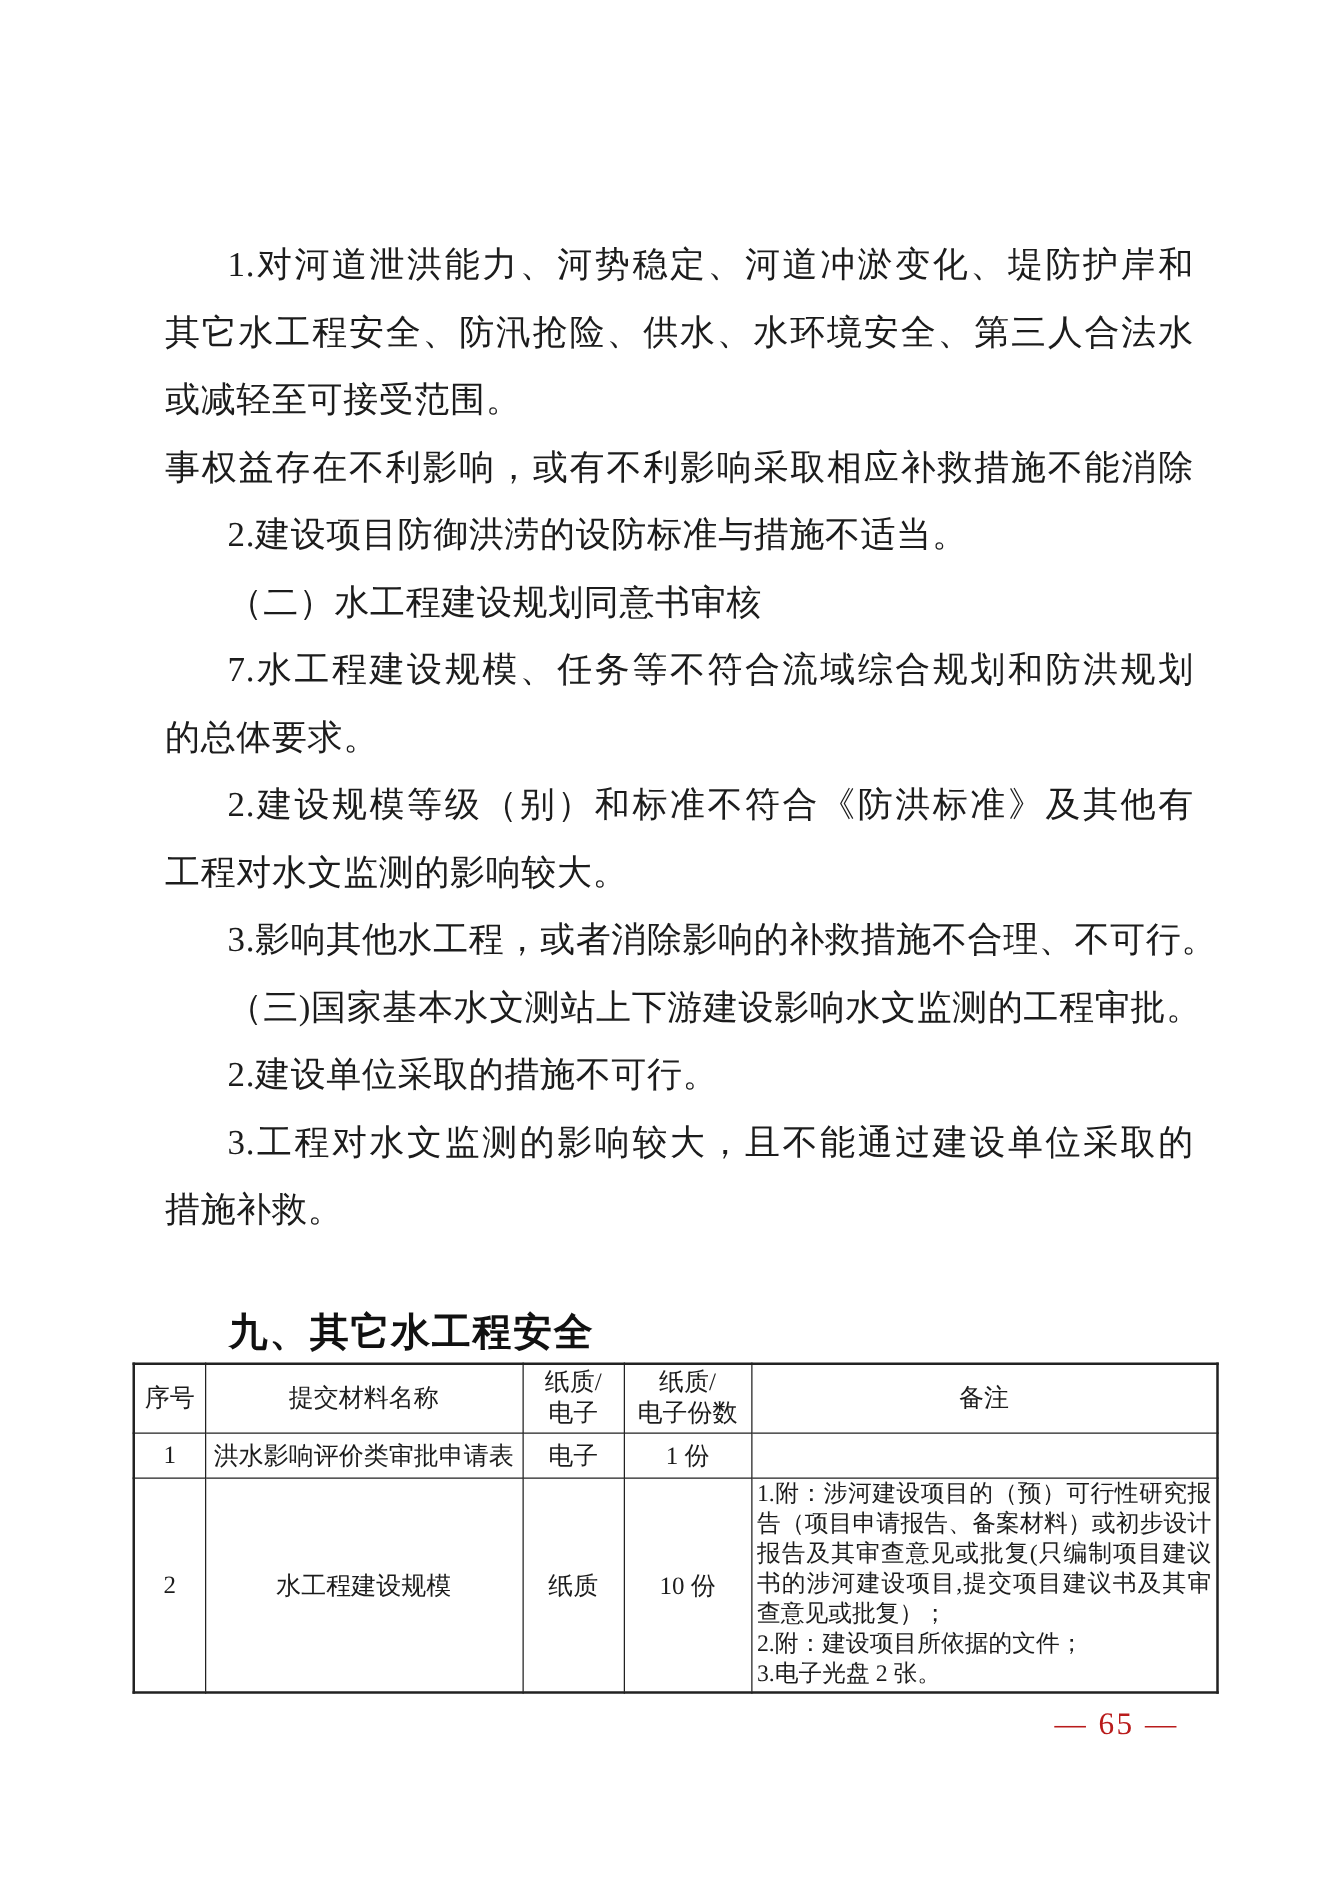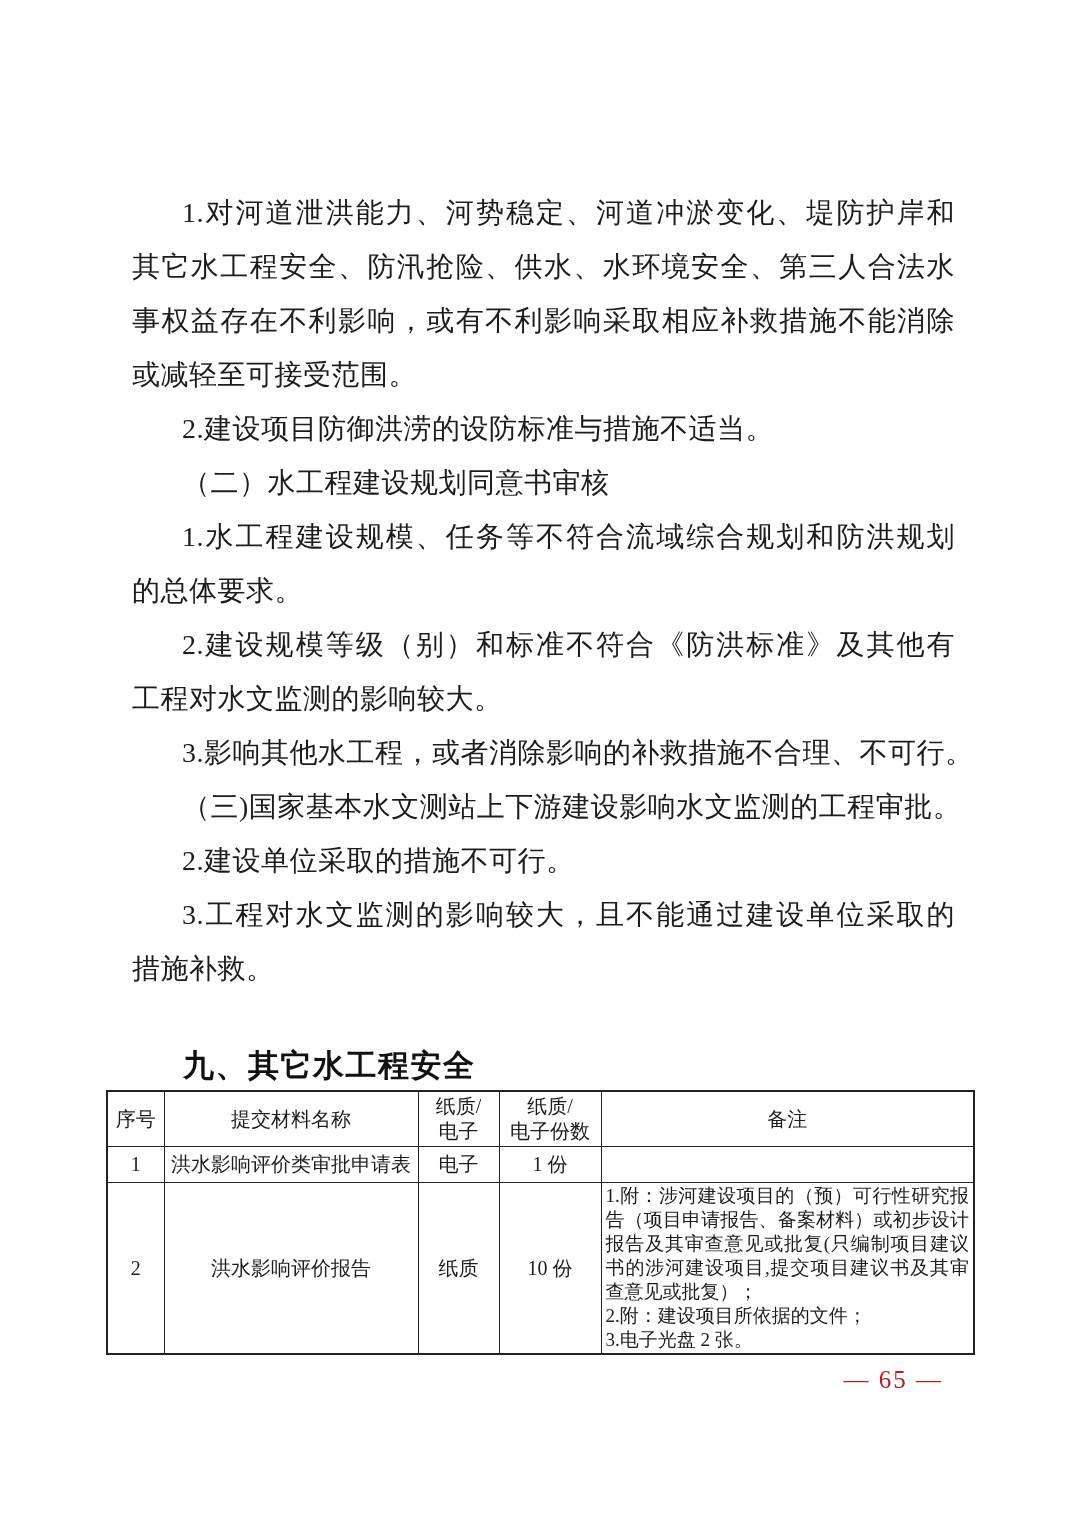--- a/index.html
+++ b/index.html
@@ -99,31 +99,31 @@
 </style>
 </head>
 <body>
 
 <div class="page">
 
   <div class="textblock">
     <div>
       <div class="ln indent fill">1.对河道泄洪能力、河势稳定、河道冲淤变化、堤防护岸和</div>
       <div class="ln fill">其它水工程安全、防汛抢险、供水、水环境安全、第三人合法水</div>
+      <div class="ln last">或减轻至可接受范围。</div>
       <div class="ln fill">事权益存在不利影响，或有不利影响采取相应补救措施不能消除</div>
-      <div class="ln last">或减轻至可接受范围。</div>
     </div>
     <div>
       <div class="ln indent last">2.建设项目防御洪涝的设防标准与措施不适当。</div>
     </div>
     <div>
       <div class="ln indent last">（二）水工程建设规划同意书审核</div>
     </div>
     <div>
-      <div class="ln indent fill">1.水工程建设规模、任务等不符合流域综合规划和防洪规划</div>
+      <div class="ln indent fill">7.水工程建设规模、任务等不符合流域综合规划和防洪规划</div>
       <div class="ln last">的总体要求。</div>
     </div>
     <div>
       <div class="ln indent fill">2.建设规模等级（别）和标准不符合《防洪标准》及其他有</div>
       <div class="ln last">工程对水文监测的影响较大。</div>
     </div>
     <div>
       <div class="ln indent last">3.影响其他水工程，或者消除影响的补救措施不合理、不可行。</div>
     </div>
     <div>
@@ -163,21 +163,21 @@
       <tbody>
         <tr class="row-1">
           <td class="center">1</td>
           <td class="center">洪水影响评价类审批申请表</td>
           <td class="center">电子</td>
           <td class="center">1 份</td>
           <td class="notes"></td>
         </tr>
         <tr class="row-2">
           <td class="center">2</td>
-          <td class="center">洪水影响评价报告</td>
+          <td class="center">水工程建设规模</td>
           <td class="center">纸质</td>
           <td class="center">10 份</td>
           <td class="notes">
             <div class="note-line">1.附：涉河建设项目的（预）可行性研究报告（项目申请报告、备案材料）或初步设计报告及其审查意见或批复(只编制项目建议书的涉河建设项目,提交项目建议书及其审查意见或批复）；</div>
             <div class="note-line">2.附：建设项目所依据的文件；</div>
             <div class="note-line">3.电子光盘 2 张。</div>
           </td>
         </tr>
       </tbody>
     </table>

